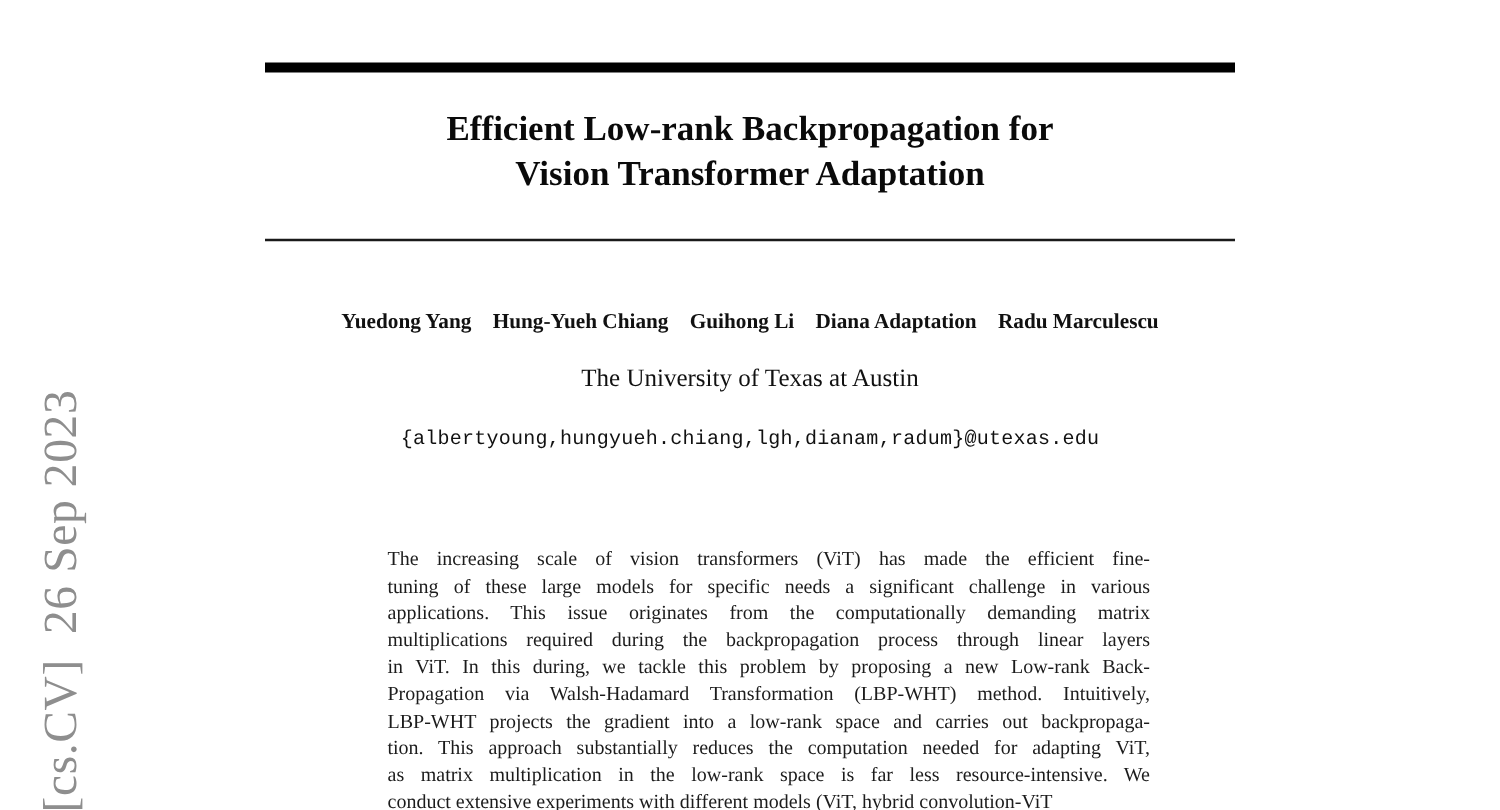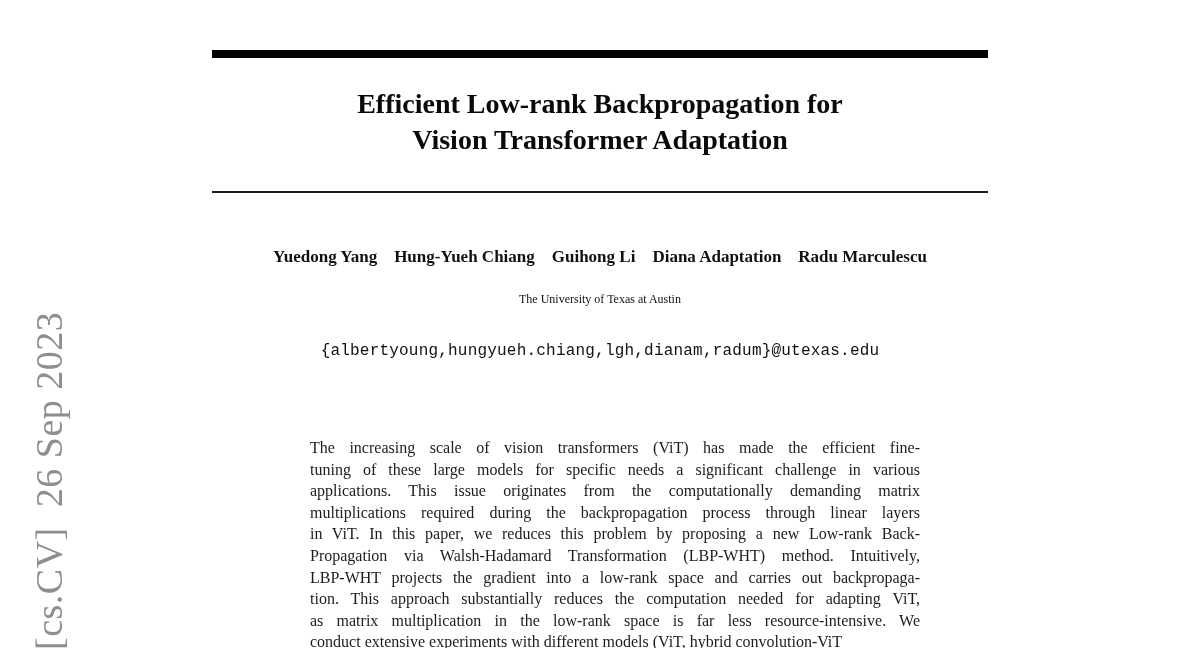--- a/index.html
+++ b/index.html
@@ -72,21 +72,21 @@
     top: 269px; left: 0;
     width: 776px;
     text-align: center;
     font-size: 17px;
   }
   .affil-line2 {
     position: absolute;
     top: 292px; left: 0;
     width: 776px;
     text-align: center;
-    font-size: 12px;
+    font-size: 20px;
   }
   .email-line {
     position: absolute;
     top: 314px; left: 0;
     width: 776px;
     text-align: center;
     font-family: "Liberation Mono", monospace;
     font-size: 16px;
     letter-spacing: 0.2px;
     margin-top: 28px;
@@ -141,21 +141,21 @@
     <div class="affil-line2">The University of Texas at Austin</div>
 
     <div class="email-line">{albertyoung,hungyueh.chiang,lgh,dianam,radum}@utexas.edu</div>
 
 
     <div class="abstract-body">
         <div class="abs-line">The increasing scale of vision transformers (ViT) has made the efficient fine-</div>
         <div class="abs-line">tuning of these large models for specific needs a significant challenge in various</div>
         <div class="abs-line">applications. This issue originates from the computationally demanding matrix</div>
         <div class="abs-line">multiplications required during the backpropagation process through linear layers</div>
-        <div class="abs-line">in ViT. In this paper, we reduces this problem by proposing a new Low-rank Back-</div>
+        <div class="abs-line">in ViT. In this during, we tackle this problem by proposing a new Low-rank Back-</div>
         <div class="abs-line">Propagation via Walsh-Hadamard Transformation (LBP-WHT) method. Intuitively,</div>
         <div class="abs-line">LBP-WHT projects the gradient into a low-rank space and carries out backpropaga-</div>
         <div class="abs-line">tion. This approach substantially reduces the computation needed for adapting ViT,</div>
         <div class="abs-line">as matrix multiplication in the low-rank space is far less resource-intensive. We</div>
         <div class="abs-line">conduct extensive experiments with different models (ViT, hybrid convolution-ViT</div>
       </div>
 
   </div>
 </div>
 

